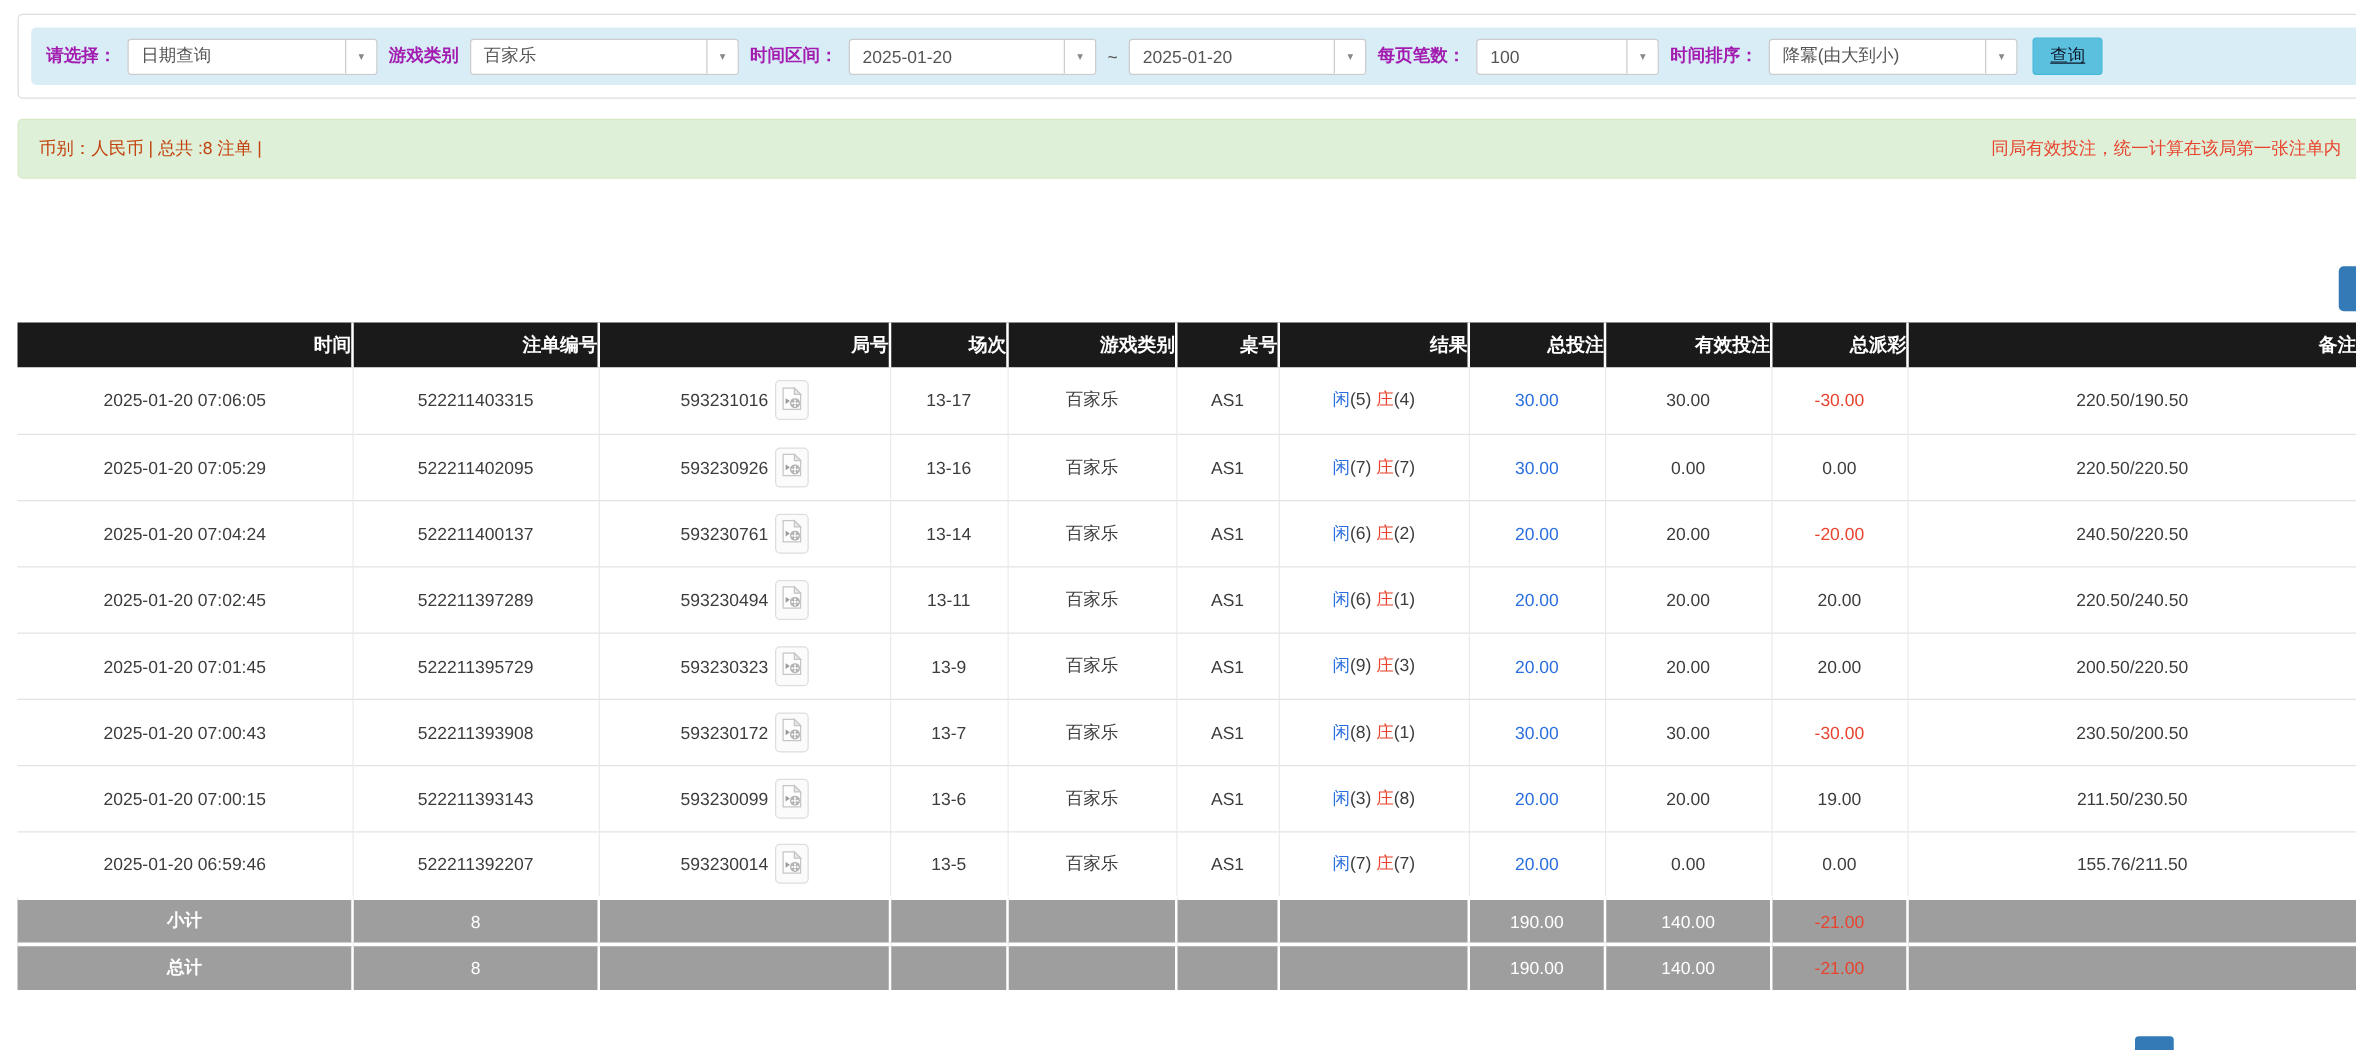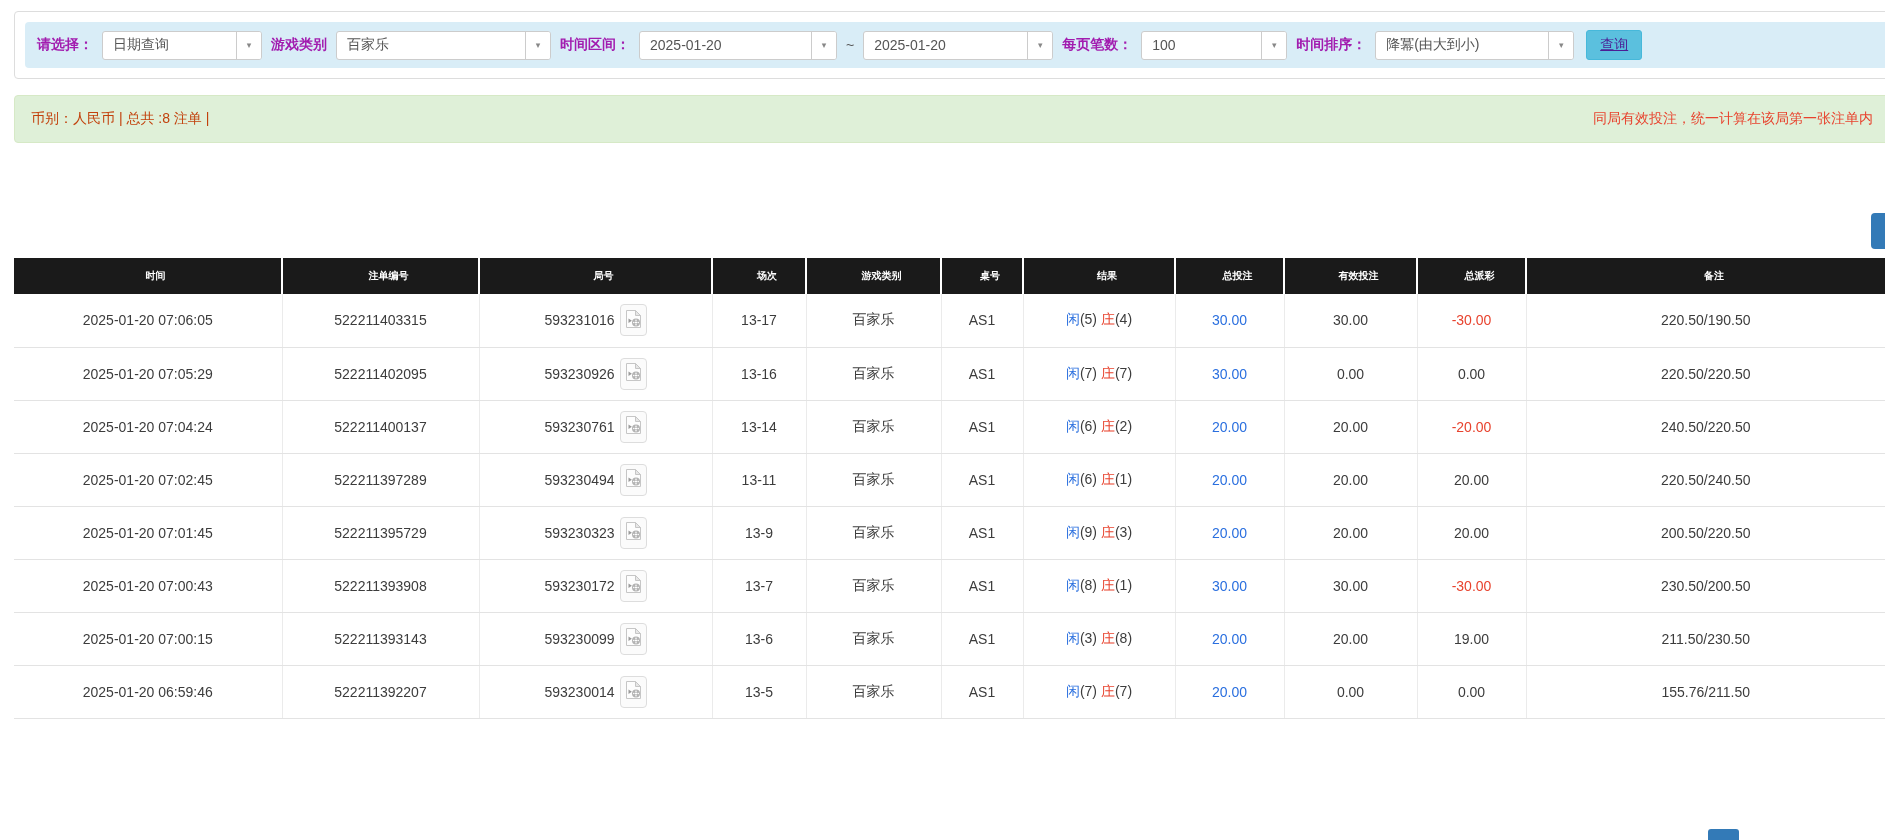--- a/index.html
+++ b/index.html
@@ -16,41 +16,41 @@
   .filter-bar { background:#d9edf7; border-radius:4px; padding:8px 12px;
     display:flex; align-items:center; gap:9px; }
   .f-label { font-size:14px; font-weight:bold; color:#a21caf; white-space:nowrap; }
   .select { display:flex; align-items:center; height:29px; background:#fff;
     border:1px solid #ccc; border-radius:3px; overflow:hidden; cursor:pointer; }
   .select .val { flex:1; font-size:14px; color:#555; padding:0 10px; white-space:nowrap;
     overflow:hidden; }
   .select .caret { width:25px; align-self:stretch; border-left:1px solid #ccc;
     display:flex; align-items:center; justify-content:center; font-size:9px; color:#888;
     background:#fff; }
-  .w1{width:160px}.w2{width:215px}.w3{width:198px}.w4{width:190px}.w5{width:146px}.w6{width:199px}
+  .w1{width:200px}.w2{width:215px}.w3{width:198px}.w4{width:190px}.w5{width:146px}.w6{width:199px}
   .tilde { font-size:14px; color:#555; }
   .search-btn { height:30px; padding:0 13px; background:#5bc0de; border:1px solid #46b8da;
-    border-radius:3px; color:#4c1d95; font-size:14px; cursor:pointer; margin-left:3px;text-decoration:underline; }
+    border-radius:3px; color:#0f172a; font-size:14px; cursor:pointer; margin-left:3px;text-decoration:underline; }
 
   
   .notice { margin:16px 0 0 14px; width:1890px; background:#dff0d8; border:1px solid #d6e9c6;
     border-radius:4px; padding:14px 16px; display:flex; justify-content:space-between;
     align-items:center; }
   .notice .left { font-size:14px; color:#c2410c; }
   .notice .right { font-size:14px; color:#e8432e; padding-right:14px; white-space:nowrap; }
 
   
   .edge-btn { position:absolute; top:213px; right:0; width:14px; height:36px;
     background:#337ab7; border-radius:4px 0 0 4px; border:none; cursor:pointer; }
 
   
   .bet-table { border-collapse:collapse; table-layout:fixed; width:1871px;
     margin:0 0 0 14px; position:absolute; top:258px; left:0; }
-  .bet-table th { background:#1a1a1a; color:#fff; font-size:10px; font-weight:bold;
-    height:36px; border-right:2px solid #fff; text-align:center;padding-left:16px; }
+  .bet-table th { background:#1a1a1a; color:#fff; font-size:15px; font-weight:bold;
+    height:36px; border-right:2px solid #fff; text-align:right;padding-left:16px; }
   .bet-table th:last-child { border-right:none; }
   .bet-table td { height:53px; font-size:14px; color:#3c3c3c; text-align:center;
     border-right:1px solid #ebebeb; border-bottom:1px solid #e3e3e3; background:#fff;
     white-space:nowrap; }
   .bet-table td:last-child { border-right:none; }
   .blue { color:#2a6fdf; }
   .red { color:#e8432e; }
   a.link { color:#2a6fdf; text-decoration:none; cursor:pointer; }
   .neg { color:#e8432e !important;margin-left:16px; }
   .round-wrap { display:inline-flex; align-items:center; gap:5px; }
@@ -434,17 +434,43 @@
       <span class="blue">闲</span><span>(7)</span>
       <span class="red">庄</span><span>(7)</span>
     </td>
     <td><a class="link">20.00</a></td>
     <td>0.00</td>
     <td>0.00</td>
     <td>155.76/211.50</td>
   </tr>
 </tbody>
     <tbody>
+      <tr class="summary">
+        <td class="lbl">小计</td>
+        <td>8</td>
+        <td></td>
+          <td></td>
+        <td></td>
+          <td></td>
+        <td></td>
+        <td>190.00</td>
+        <td>140.00</td>
+        <td class="neg">-21.00</td>
+        <td></td>
+      </tr>
+      <tr class="summary">
+        <td class="lbl">总计</td>
+        <td>8</td>
+        <td></td>
+          <td></td>
+        <td></td>
+          <td></td>
+        <td></td>
+        <td>190.00</td>
+        <td>140.00</td>
+        <td class="neg">-21.00</td>
+        <td></td>
+      </tr>
     </tbody>
   </table>
 
   <button class="page-partial"></button>
 </div>
 
 </body></html>

